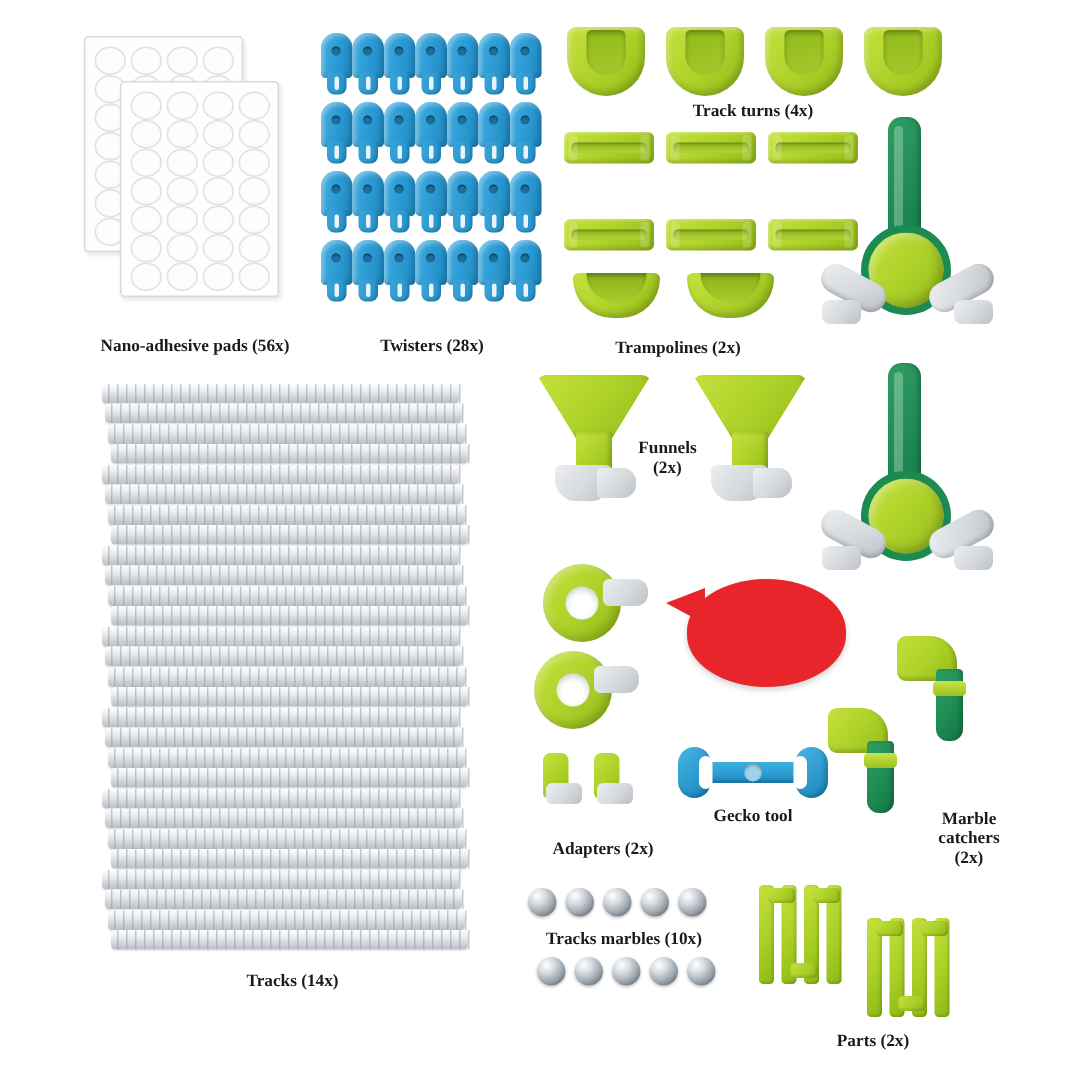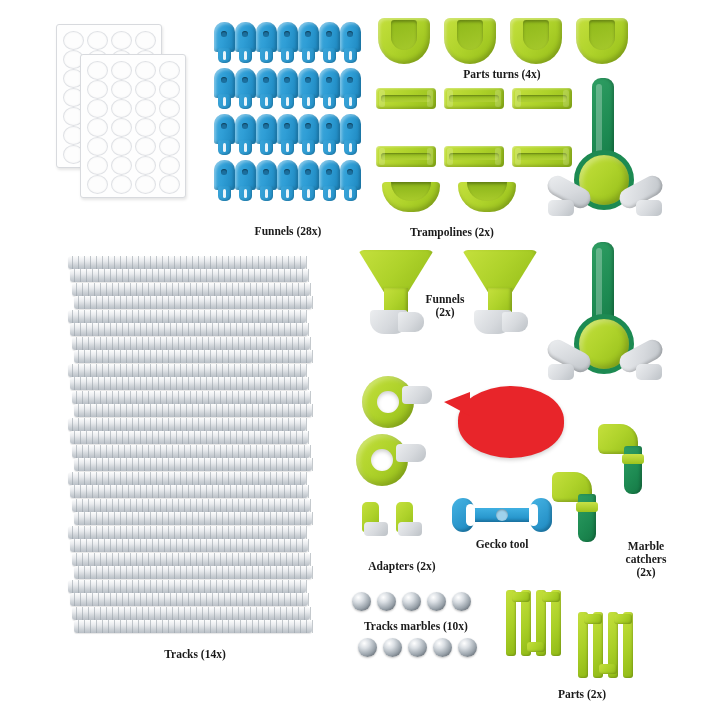--- a/index.html
+++ b/index.html
@@ -427,20 +427,21 @@
         <div class="pad" style="left:6px; top:101px; width:19px; height:17px;"></div>
         <div class="pad" style="left:30px; top:101px; width:19px; height:17px;"></div>
         <div class="pad" style="left:54px; top:101px; width:19px; height:17px;"></div>
         <div class="pad" style="left:78px; top:101px; width:19px; height:17px;"></div>
         <div class="pad" style="left:6px; top:120px; width:19px; height:17px;"></div>
         <div class="pad" style="left:30px; top:120px; width:19px; height:17px;"></div>
         <div class="pad" style="left:54px; top:120px; width:19px; height:17px;"></div>
         <div class="pad" style="left:78px; top:120px; width:19px; height:17px;"></div>
       </div>
   </div>
+  <div class="cap" style="left:40px; top:225px; width:180px;">Nano-adhesive pads (56x)</div>
 
   <div class="grp" id="adapters" style="left:214px; top:22px; width:148px; height:196px;">
       <div class="adapter" style="left:0px; top:0px;">
         <div class="body"></div>
         <div class="hole"></div>
         <div class="tab"></div>
         <div class="slot"></div>
       </div>
       <div class="adapter" style="left:21px; top:0px;">
         <div class="body"></div>
@@ -598,41 +599,41 @@
         <div class="tab"></div>
         <div class="slot"></div>
       </div>
       <div class="adapter" style="left:126px; top:138px;">
         <div class="body"></div>
         <div class="hole"></div>
         <div class="tab"></div>
         <div class="slot"></div>
       </div>
     </div>
-  <div class="cap" style="left:218px; top:225px; width:140px;">Funnels (28x)</div>
+  <div class="cap" style="left:218px; top:225px; width:140px;">Twisters (28x)</div>
 
   <div class="grp" id="turns" style="left:378px; top:18px; width:248px; height:52px;">
       <div class="turn" style="left:0px; top:0px;">
         <div class="outer grn"></div>
         <div class="inner"></div>
       </div>
       <div class="turn" style="left:66px; top:0px;">
         <div class="outer grn"></div>
         <div class="inner"></div>
       </div>
       <div class="turn" style="left:132px; top:0px;">
         <div class="outer grn"></div>
         <div class="inner"></div>
       </div>
       <div class="turn" style="left:198px; top:0px;">
         <div class="outer grn"></div>
         <div class="inner"></div>
       </div>
     </div>
-  <div class="cap" style="left:404px; top:68px; width:196px;">Parts turns (4x)</div>
+  <div class="cap" style="left:404px; top:68px; width:196px;">Track turns (4x)</div>
 
   <div class="grp" id="bridges" style="left:376px; top:88px; width:196px; height:82px;">
       <div class="bridge grn" style="left:0px; top:0px;">
         <div class="groove"></div>
         <div class="notch" style="left:3px;"></div>
         <div class="notch" style="right:3px;"></div>
       </div>
       <div class="bridge grn" style="left:68px; top:0px;">
         <div class="groove"></div>
         <div class="notch" style="left:3px;"></div>

